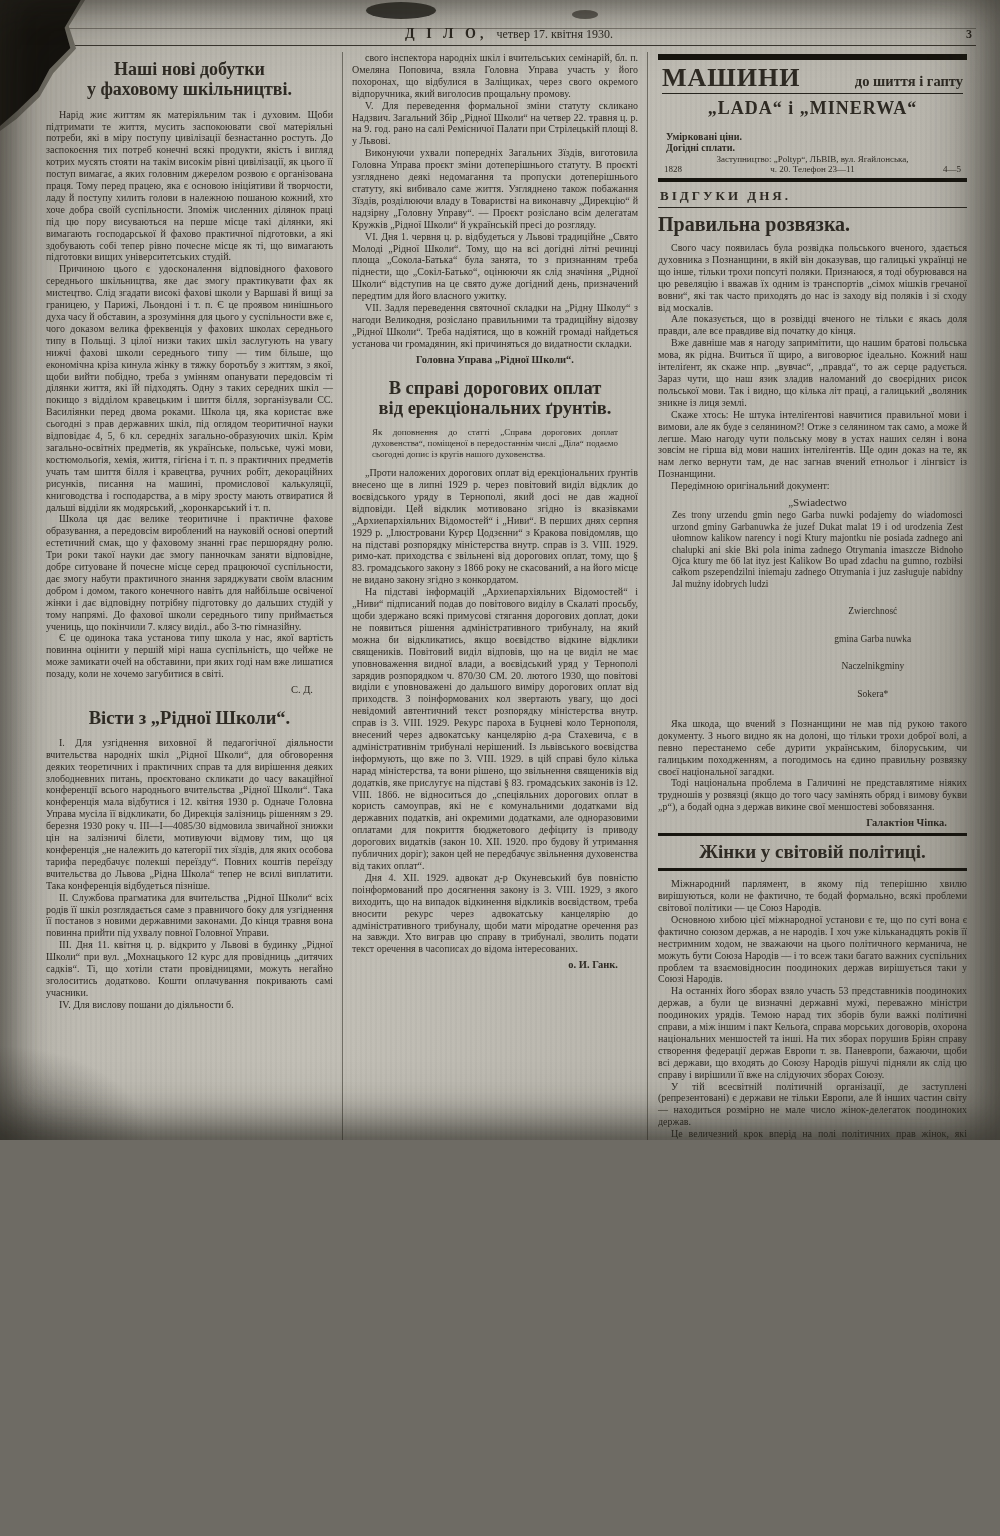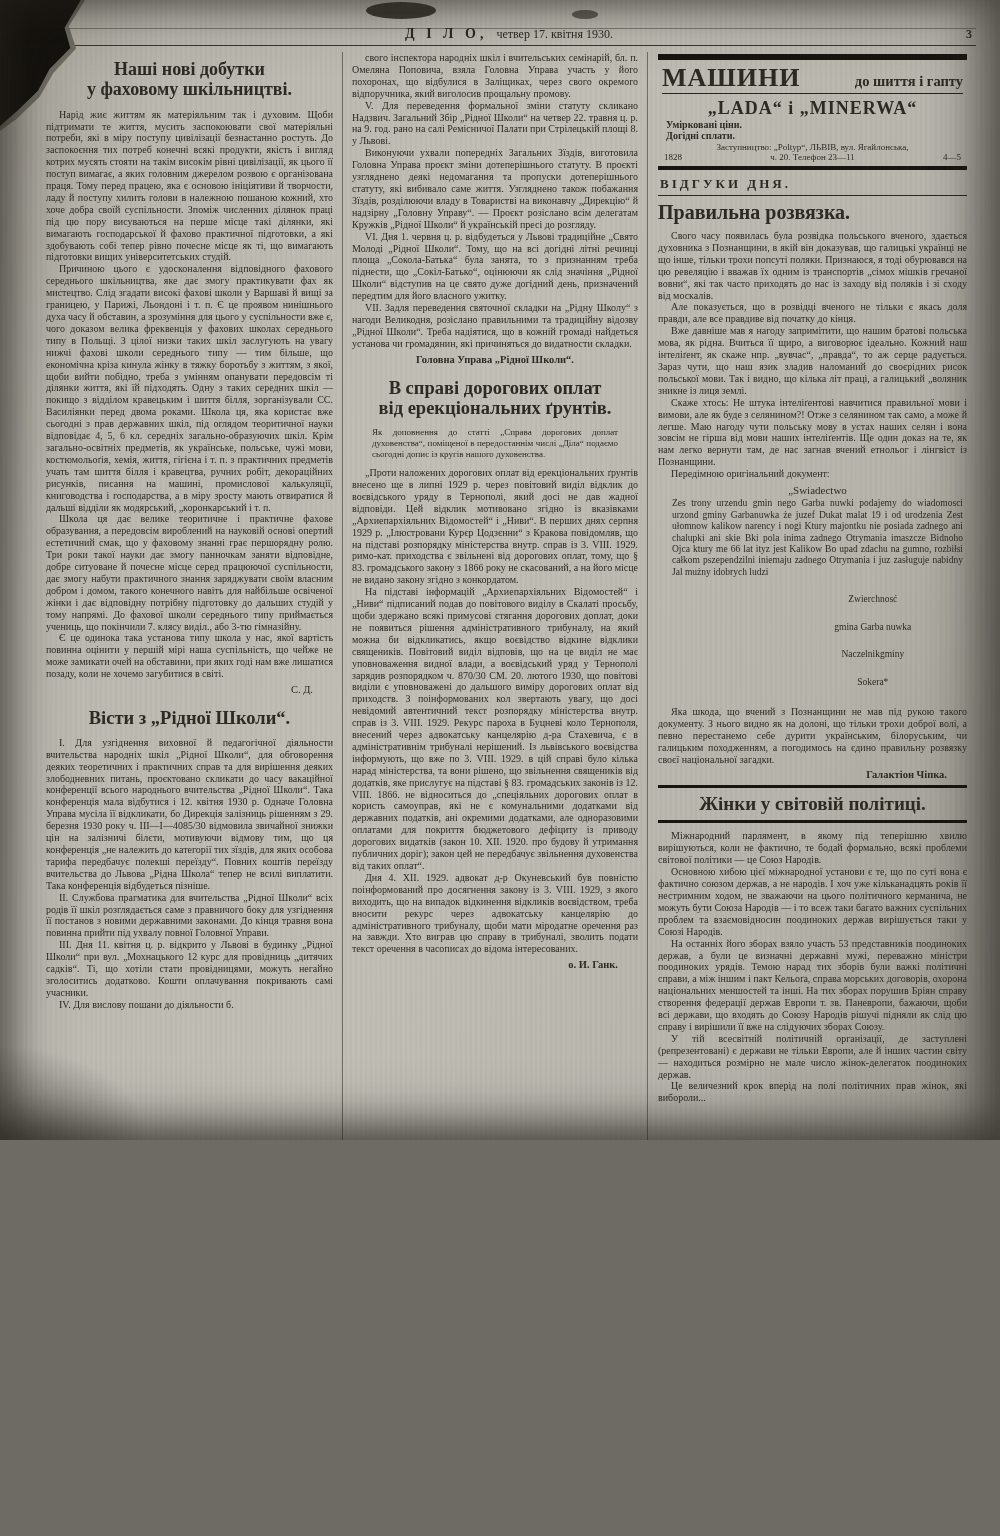--- a/index.html
+++ b/index.html
@@ -45,21 +45,21 @@
   .lede { font-size:9px; line-height:11px; padding:0 20px; margin:0 0 7px; text-align:justify; }
   .sig { margin:4px 0 5px; font-size:10.5px; }
   .right { text-align:right; padding-right:20px; }
   .center { text-align:center; }
   .bold { font-weight:bold; }
 
   .ad { border-top:6px solid #17150f; border-bottom:4px solid #17150f; padding:5px 4px 4px; margin:2px 0 0; }
   .ad-line1 { display:flex; align-items:baseline; justify-content:space-between; border-bottom:1.4px solid #26241e; padding-bottom:2px; }
   .ad-big { font-size:26px; font-weight:bold; letter-spacing:1px; line-height:1; }
   .ad-mid { font-size:14.5px; font-weight:bold; }
-  .ad-line2 { font-size:18px; font-weight:bold; text-align:center; margin:4px 0 0; letter-spacing:1px; }
+  .ad-line2 { font-size:18px; font-weight:bold; text-align:center; margin:4px 0 12px; letter-spacing:1px; }
   .ad-row { display:flex; justify-content:space-between; font-size:10px; font-weight:bold; padding:0 4px;flex-direction:column; }
   .ad-small { font-size:9px; text-align:center; margin-top:1px; }
   .ad-row2 { display:flex; justify-content:space-between; font-size:9px; padding:0 2px; }
 
   .section-label { font-weight:bold; font-size:13px; letter-spacing:3px; border-bottom:1px solid #2a2720; padding:6px 2px 3px; margin-bottom:5px; }
   .a3-title { font-size:20px; font-weight:bold; margin:4px 0 6px; }
   .boxed-title { border-top:3px solid #17150f; border-bottom:3px solid #17150f; font-size:19px; font-weight:bold; text-align:center; padding:5px 0; margin:1px 0 7px; }
 
   .doc { padding:2px 4px 2px 14px; font-size:9.5px; line-height:11.4px; }
   .doc-title { text-align:center; font-size:11px; margin:3px 0 2px; }
@@ -177,20 +177,21 @@
         <div class="doc-sig">
             <p class="doc-sig-line">Zwierchnosć</p>
             <p class="doc-sig-line">gmina Garba nuwka</p>
             <p class="doc-sig-line">Naczelnikgminy</p>
             <p class="doc-sig-line">Sokera*</p>
           </div>
       </div>
 
       <div class="body">
           <p class="para">Яка шкода, що вчений з Познанщини не мав під рукою такого документу. З нього видно як на долоні, що тільки трохи доброї волі, а певно перестанемо себе дурити українським, білоруським, чи галицьким походженням, а погодимось на єдино правильну розвязку своєї національної загадки.</p>
+          <p class="para">Тоді національна проблема в Галичині не представлятиме ніяких трудношів у розвязці (якщо до того часу замінять обряд і вимову букви „р“), а бодай одна з держав викине свої меншостеві зобовязання.</p>
         </div>
       <div class="sig right bold">Галактіон Чіпка.</div>
 
       <div class="boxed-title">Жінки у світовій політиці.</div>
       <div class="body">
           <p class="para">Міжнародний парлямент, в якому під теперішню хвилю вирішуються, коли не фактично, те бодай формально, всякі проблеми світової політики — це Союз Народів.</p>
           <p class="para">Основною хибою цієї міжнародної установи є те, що по суті вона є фактично союзом держав, а не народів. І хоч уже кільканадцять років її нестримним ходом, не зважаючи на цього політичного керманича, не можуть бути Союза Народів — і то всеж таки багато важних суспільних проблем та взаємовідносин поодиноких держав вирішується таки у Союзі Народів.</p>
           <p class="para">На останніх його зборах взяло участь 53 представників поодиноких держав, а були це визначні державні мужі, переважно міністри поодиноких урядів. Темою нарад тих зборів були важкі політичні справи, а між іншим і пакт Кельоґа, справа морських договорів, охорона національних меншостей та інші. На тих зборах порушив Бріян справу створення федерації держав Европи т. зв. Паневропи, бажаючи, щоби всі держави, що входять до Союзу Народів рішучі підняли як слід цю справу і вирішили її вже на слідуючих зборах Союзу.</p>
           <p class="para">У тій всесвітній політичній організації, де заступлені (репрезентовані) є держави не тільки Европи, але й інших частин світу — находиться розмірно не мале число жінок-делегаток поодиноких держав.</p>
           <p class="para">Це величезний крок вперід на полі політичних прав жінок, які вибороли...</p>

